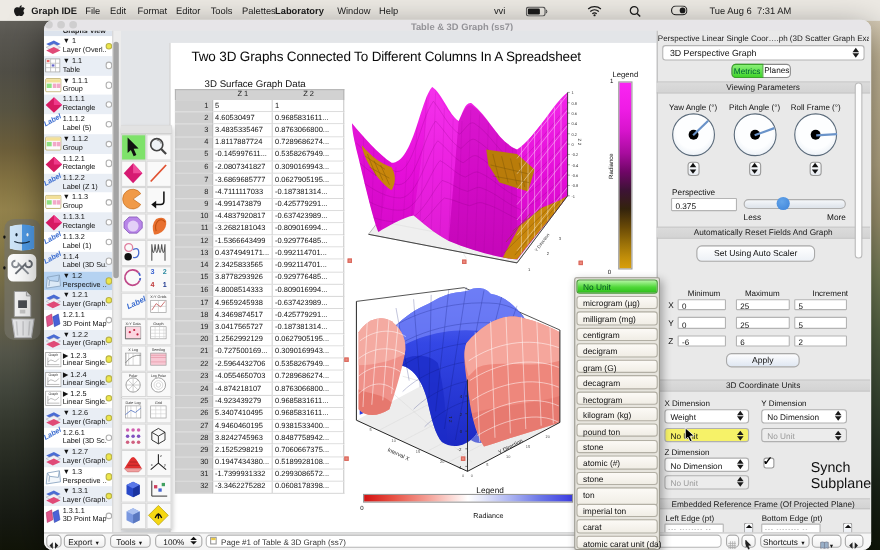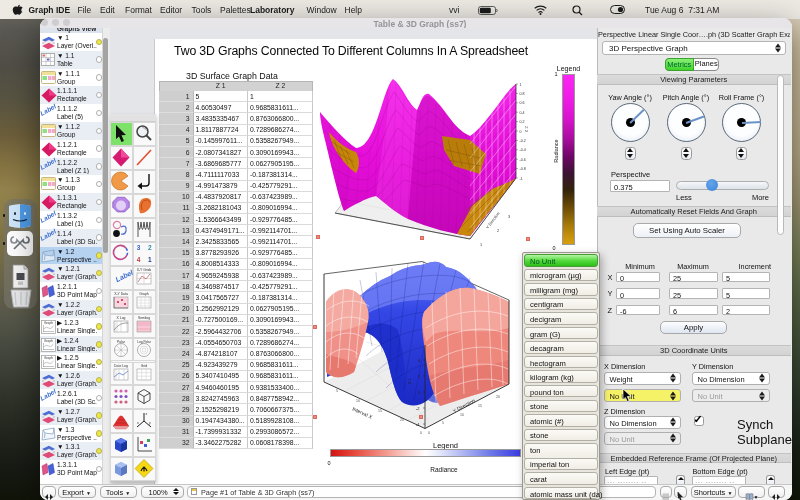--- a/index.html
+++ b/index.html
@@ -1001,14 +1001,14 @@
 <div class="ab" style="left:484px;top:425.15px;width:74px;height:17px;border-radius:3px;background:linear-gradient(#fcfaf6,#f0ede5);border:1px solid #b2afa4;z-index:51">
       <div style="margin:1.8px 0 0 5px;font-size:7.6px;color:#111;white-space:nowrap">ton</div>
     </div>
 <div class="ab" style="left:484px;top:439.7px;width:74px;height:12.5px;border-radius:3px;background:linear-gradient(#fcfaf6,#f0ede5);border:1px solid #b2afa4;z-index:51">
       <div style="margin:1.8px 0 0 5px;font-size:7.6px;color:#111;white-space:nowrap">imperial ton</div>
     </div>
 <div class="ab" style="left:484px;top:454.25px;width:74px;height:12.5px;border-radius:3px;background:linear-gradient(#fcfaf6,#f0ede5);border:1px solid #b2afa4;z-index:51">
       <div style="margin:1.8px 0 0 5px;font-size:7.6px;color:#111;white-space:nowrap">carat</div>
     </div>
 <div class="ab" style="left:484px;top:468.8px;width:74px;height:12.5px;border-radius:3px;background:linear-gradient(#fcfaf6,#f0ede5);border:1px solid #b2afa4;z-index:51">
-      <div style="margin:1.8px 0 0 5px;font-size:7.6px;color:#111;white-space:nowrap">atomic mass unit (da)</div>
+      <div style="margin:1.8px 0 0 5px;font-size:7.6px;color:#111;white-space:nowrap">atomic carat unit (da)</div>
     </div>
 </div>
 </body></html>

